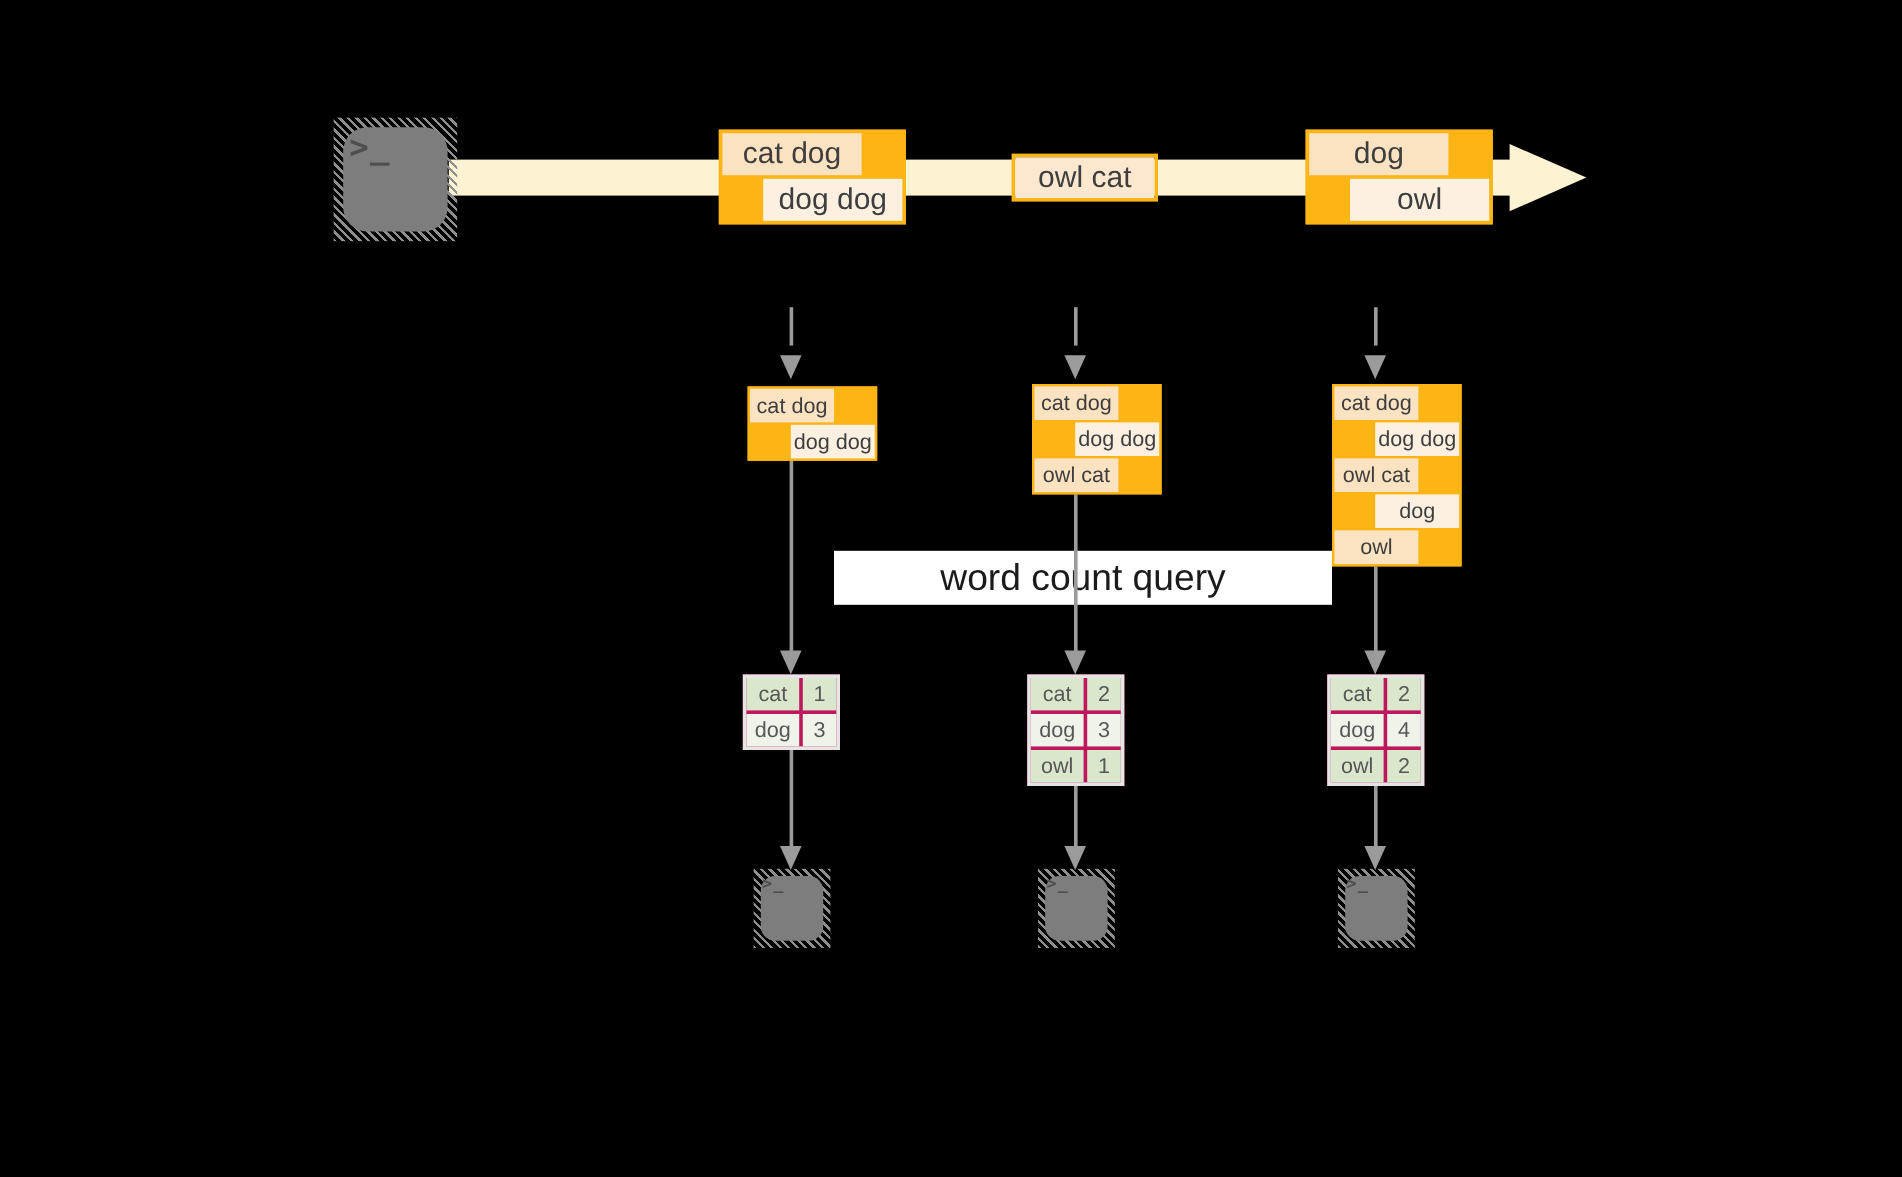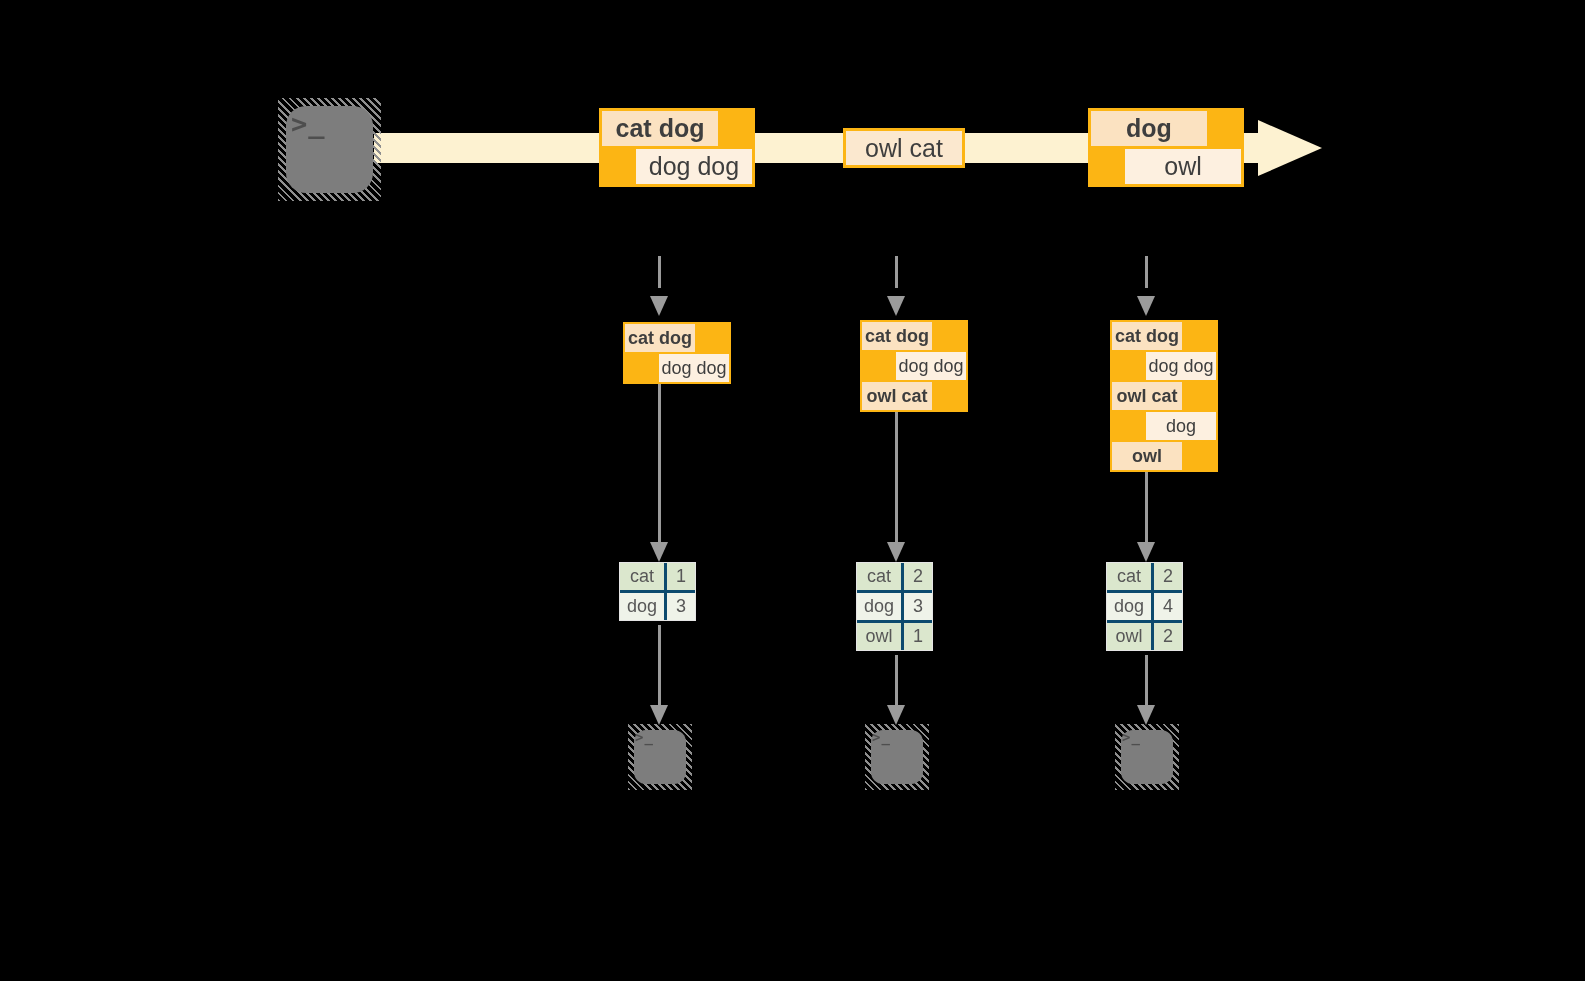--- a/index.html
+++ b/index.html
@@ -38,28 +38,28 @@
   .orow{
     display:flex;align-items:center;justify-content:center;
     color:#3e3e3e;
   }
   .orow + .orow{margin-top:3px;}
   .obox-big .orow{height:35px;font-size:25px;width:116px;}
   .obox-single .orow{height:34px;font-size:25px;width:116px;}
   .stack{border:2px solid #fcb514;box-sizing:border-box;background:#fcb514;}
   .stack .orow{height:28px;font-size:18px;width:70px;}
   .stack .orow + .orow{margin-top:2px;}
-  .rowA{background:#fbe2c1;font-weight:bold;}
+  .rowA{background:#fbe2c1;}
   .rowB{background:#fdf0e0;margin-left:34px;}
   .rowS{background:#fbe8cf;}
 
   
   .gtable{
     display:grid;grid-template-columns:44px 28px;gap:3px;
-    background:#0c4a6e;border:1px solid #e5e5e5;box-sizing:content-box;
+    background:#be185d;border:3px solid #e5e5e5;box-sizing:content-box;
   }
   .gcell{
     height:27px;display:flex;align-items:center;justify-content:center;
     font-size:18px;color:#575757;
   }
   .gA{background:#dbe7cd;}
   .gB{background:#eff3e9;}
 
   
   .vline{width:3px;background:#9b9b9b;}
@@ -96,20 +96,23 @@
 
   <div class="abs obox obox-single z3" style="left:843px;top:128px;">
     <div class="orow rowS">owl cat</div>
   </div>
 
   <div class="abs obox obox-big z3" style="left:1088px;top:108px;">
     <div class="orow rowA">dog</div>
     <div class="orow rowB">owl</div>
   </div>
 
+  <div class="abs query-box z1" style="left:695px;top:459px;width:415px;height:45px;">
+    <span>word count query</span>
+  </div>
 
   <div class="abs vline z2" style="left:658px;top:256px;height:32px;"></div>
   <div class="abs arrow-down z2" style="left:650px;top:296px;"></div>
 
   <div class="abs stack z3" style="left:623px;top:322px;">
     <div class="orow rowA">cat dog</div>
     <div class="orow rowB">dog dog</div>
   </div>
 
   <div class="abs vline z2" style="left:658px;top:384px;height:160px;"></div>

